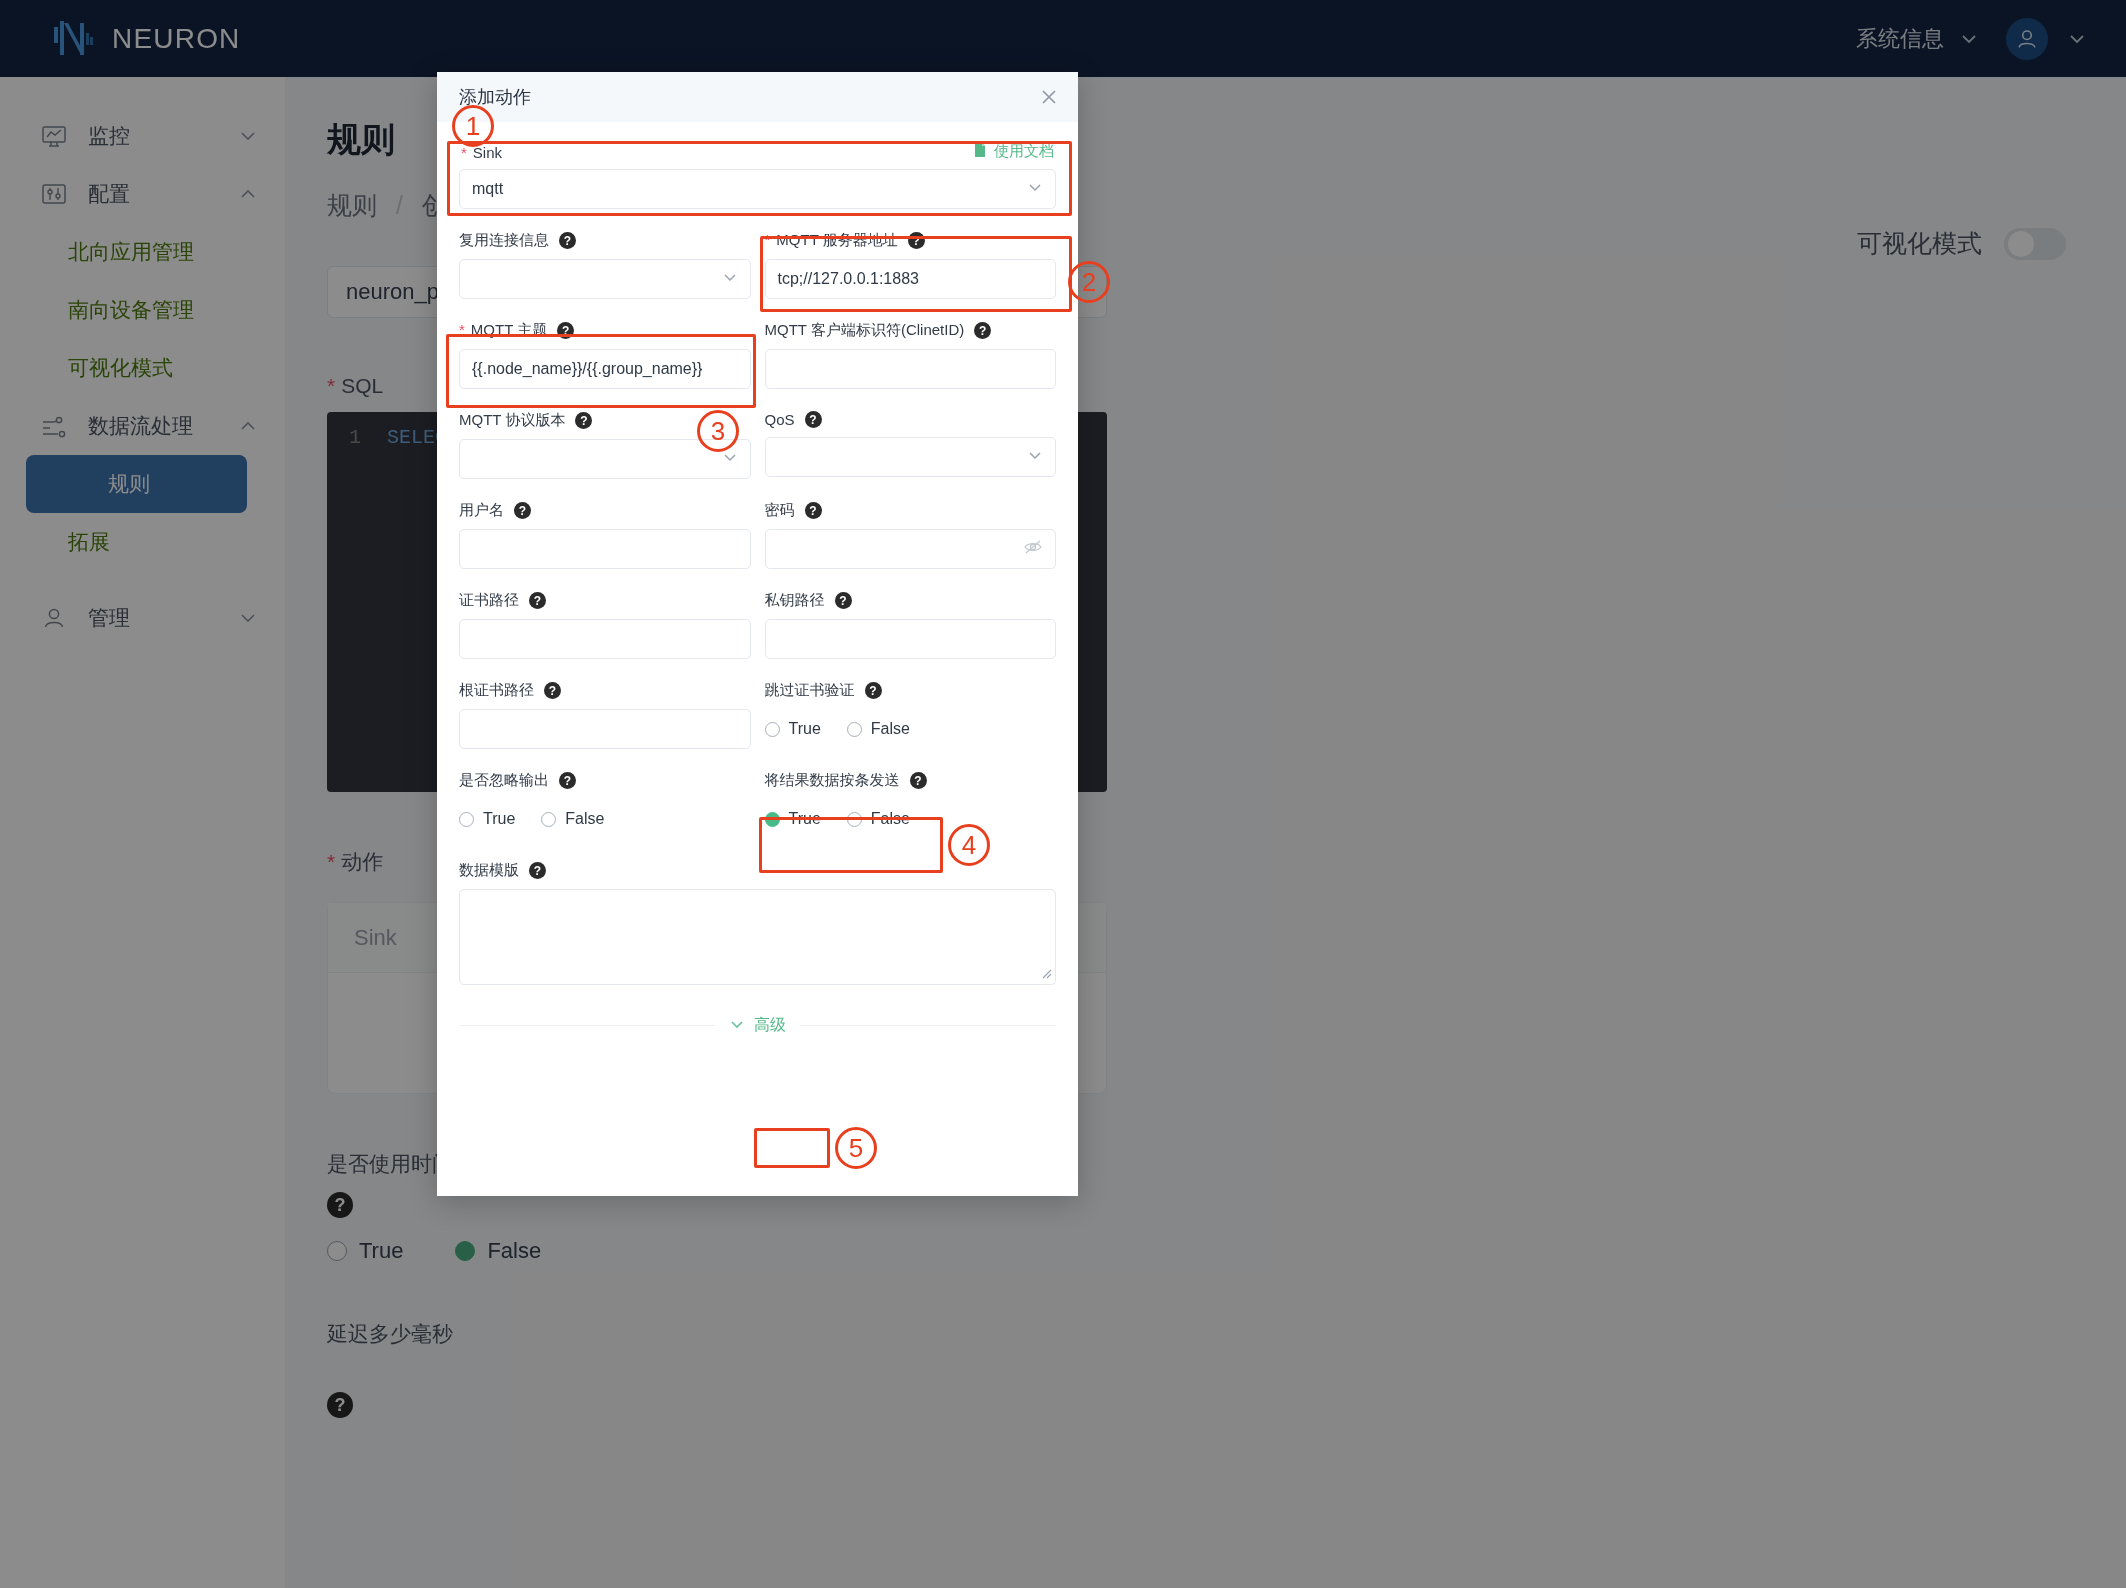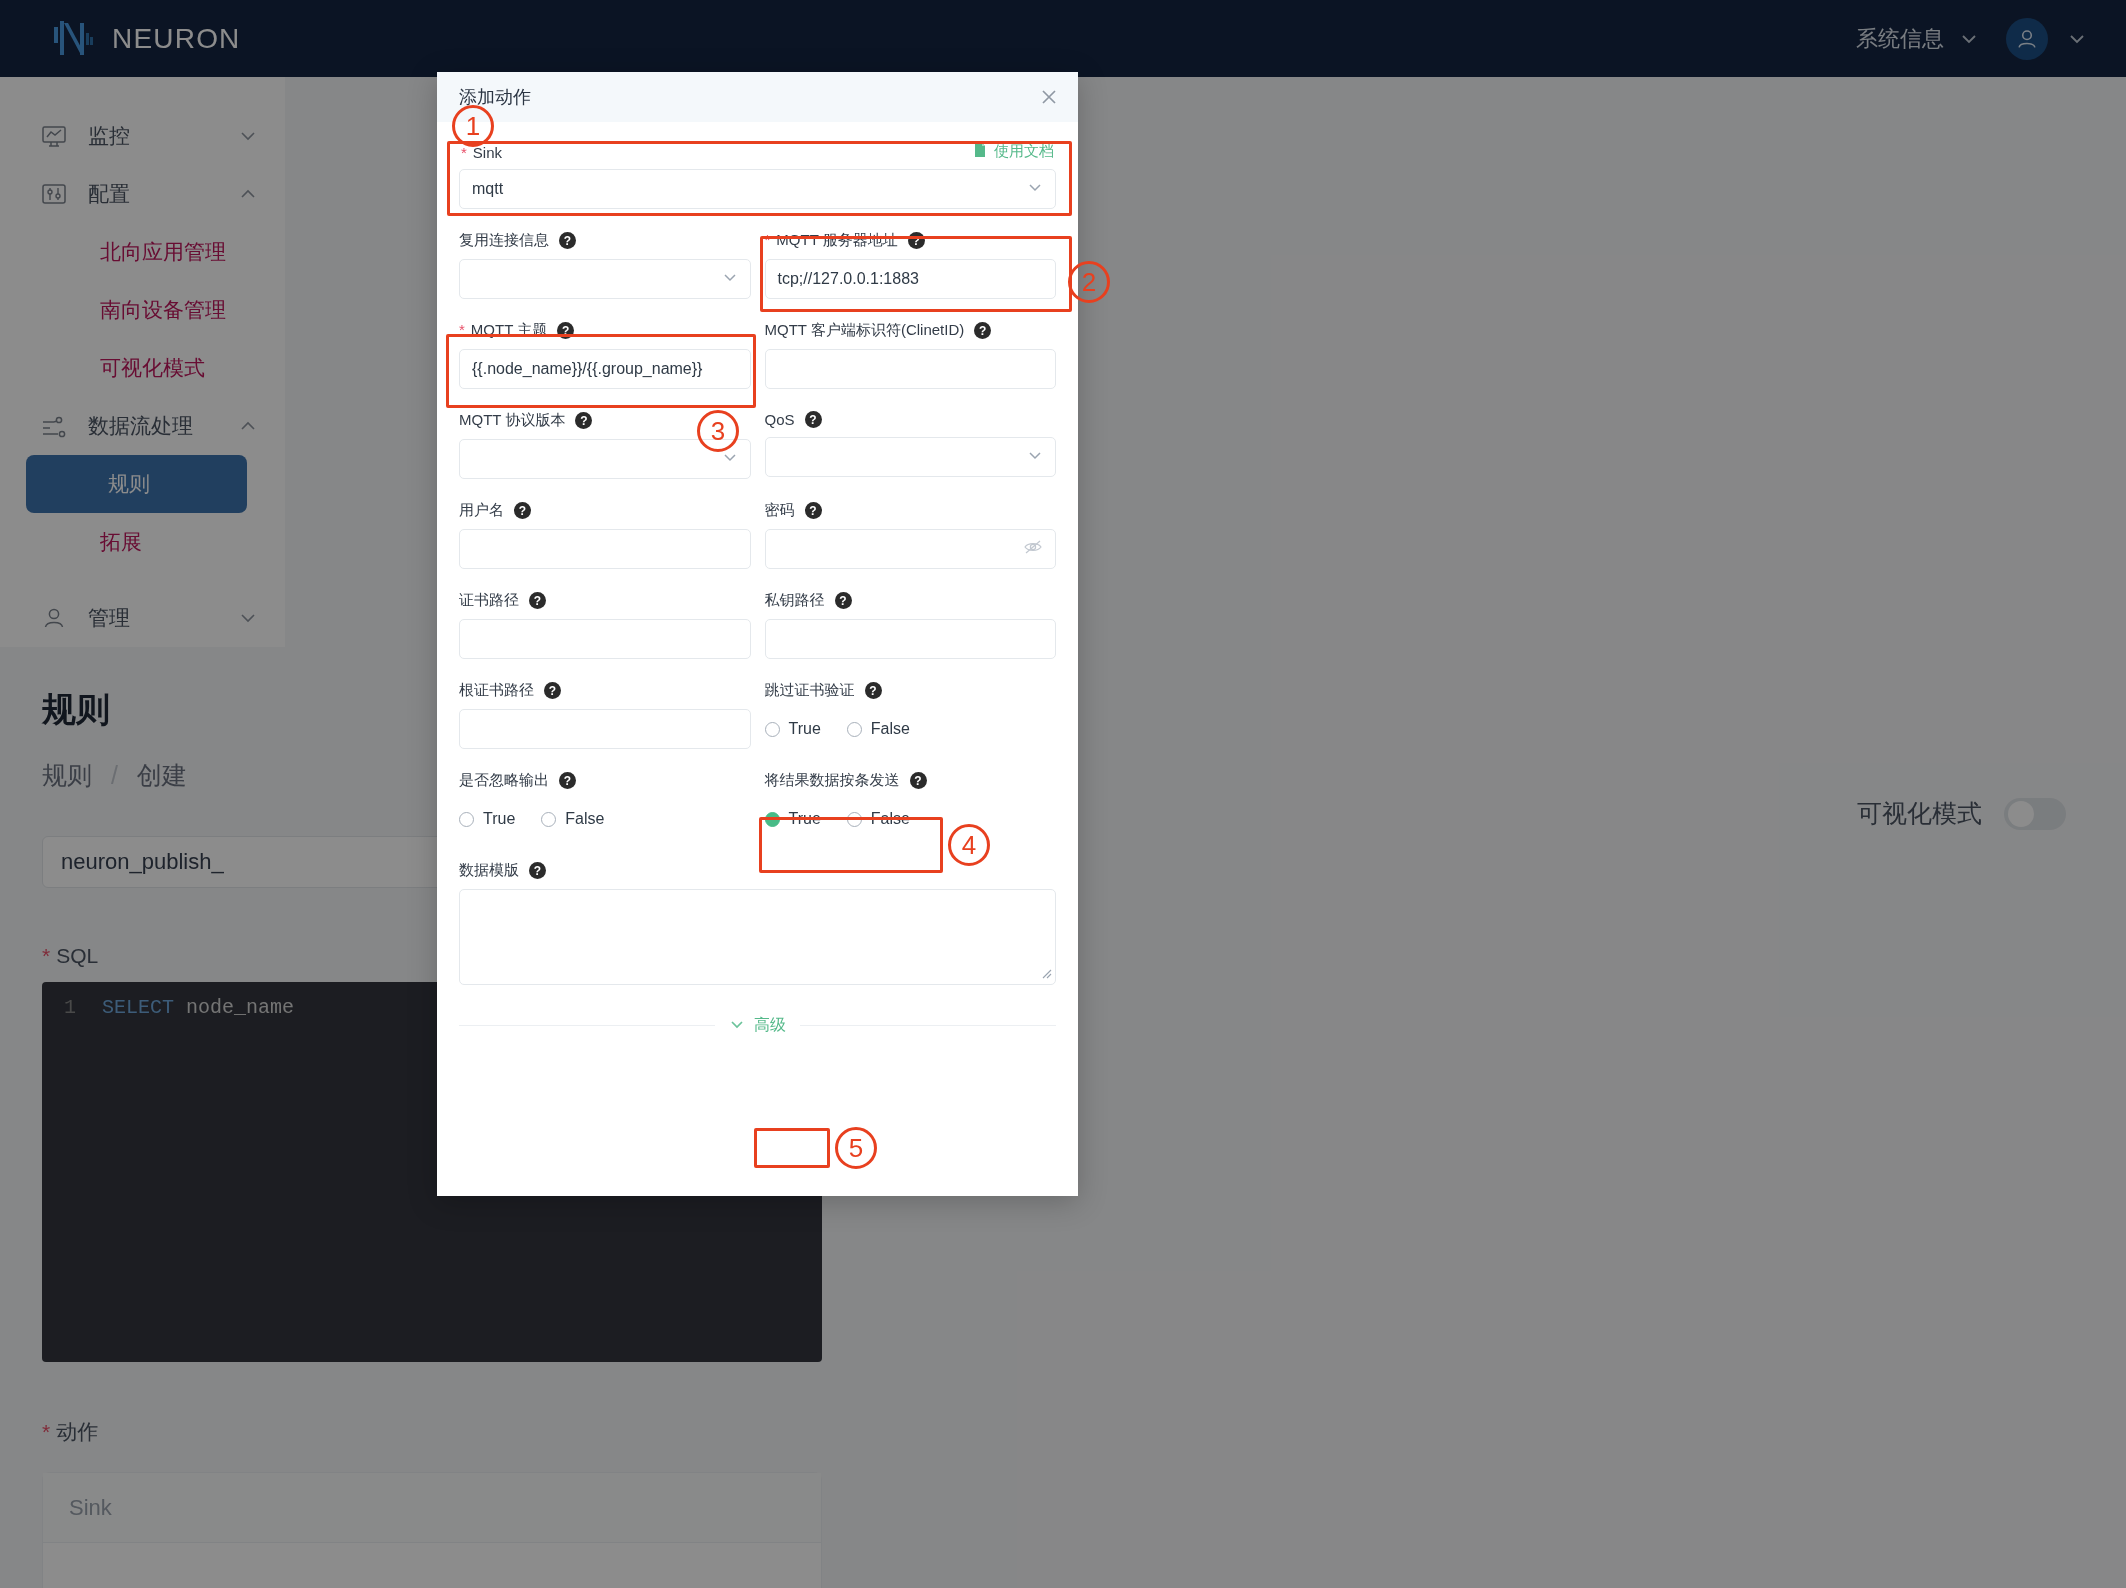--- a/index.html
+++ b/index.html
@@ -32,35 +32,35 @@
   }
   .sysinfo { display: flex; align-items: center; gap: 16px; color: #dde3ec; font-size: 22px; }
   .chev { display: inline-block; width: 18px; height: 18px; }
   .chev svg { display: block; }
   .avatar-wrap { display: flex; align-items: center; gap: 20px; }
   .avatar {
     width: 42px; height: 42px; border-radius: 50%;
     background: #1d4f86; display: flex; align-items: center; justify-content: center;
   }
 
-  .layout { position: absolute; top: 77px; left: 0; right: 0; bottom: 0; display: flex; flex-direction: column; }
+  .layout { position: absolute; top: 77px; left: 0; right: 0; bottom: 0; display: flex; }
   .sidebar {
     width: 285px; flex: 0 0 285px; background: #ffffff;
     padding-top: 30px;
   }
   .nav-group-head {
     display: flex; align-items: center; height: 58px;
     padding: 0 28px 0 40px; color: #4b5563; font-size: 21px;
     gap: 20px;
   }
   .nav-group-head .nav-ico { width: 28px; height: 28px; flex: 0 0 28px; }
   .nav-group-head .nav-label { flex: 1 1 auto; }
   .nav-sub {
     display: flex; align-items: center; height: 58px;
-    padding-left: 100px; color: #be185d; font-size: 21px;
+    padding-left: 68px; color: #4d7c0f; font-size: 21px;
   }
   .nav-sub.active {
     background: #3d73ad; color: #ffffff; border-radius: 8px;
     margin: 0 38px 0 26px; padding-left: 82px; height: 58px;
   }
   .nav-spacer { height: 18px; }
 
   .content { flex: 1 1 auto; padding: 40px 60px 0 42px; position: relative; }
   .page-title { font-size: 34px; color: #1f2937; font-weight: bold; margin-bottom: 26px; }
   .crumbs { font-size: 25px; color: #6b7280; margin-bottom: 44px; }

